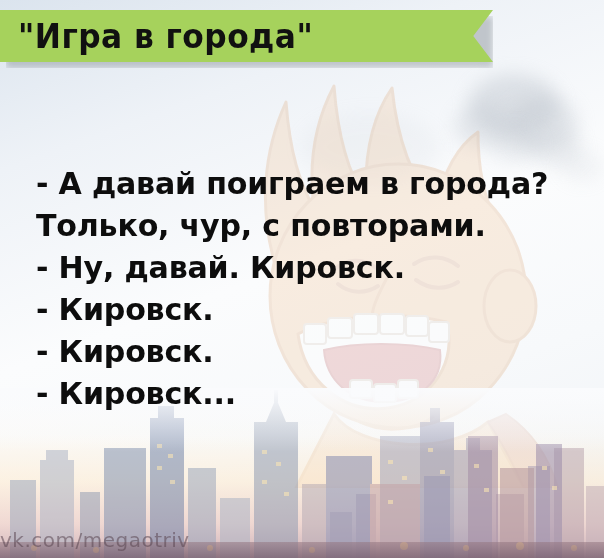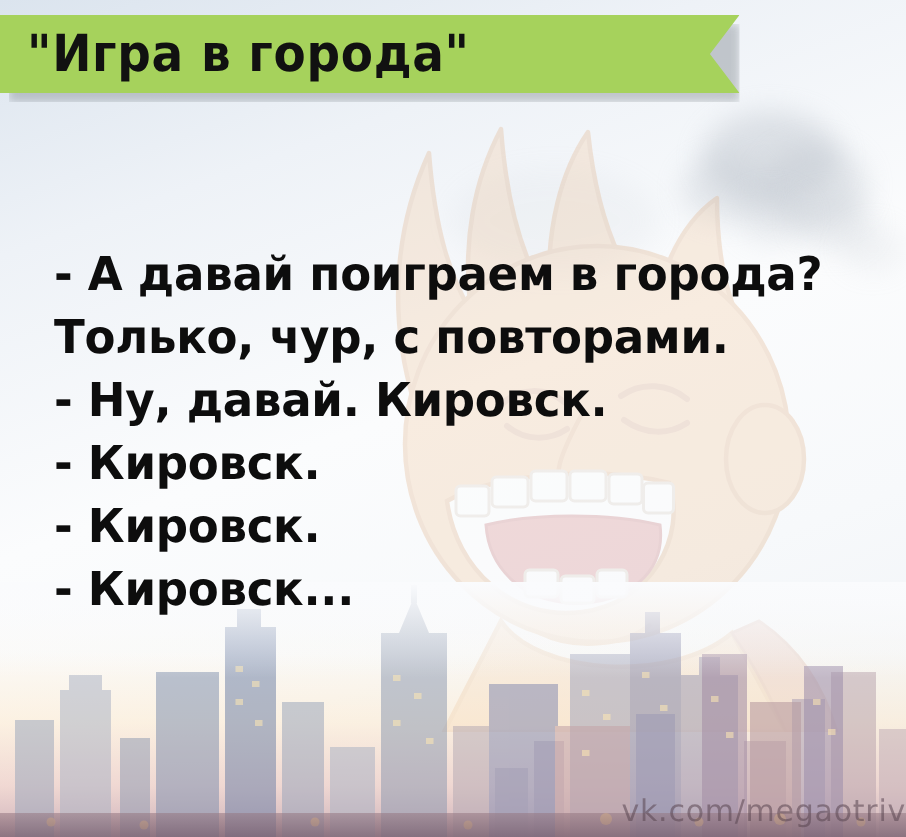--- a/index.html
+++ b/index.html
@@ -124,21 +124,21 @@
     transform: scaleX(.97);
     transform-origin: left center;
   }
 
   
   #watermark {
     position: absolute;
     left: 0;
     bottom: 6px;
     width: 604px;
-    text-align: right;
+    text-align: left;
     font-family: "DejaVu Sans", sans-serif;
     font-size: 20px;
     color: rgba(90,70,80,.55);
     letter-spacing: .5px;
   }
 </style>
 </head>
 <body>
 
 <div id="canvas">

